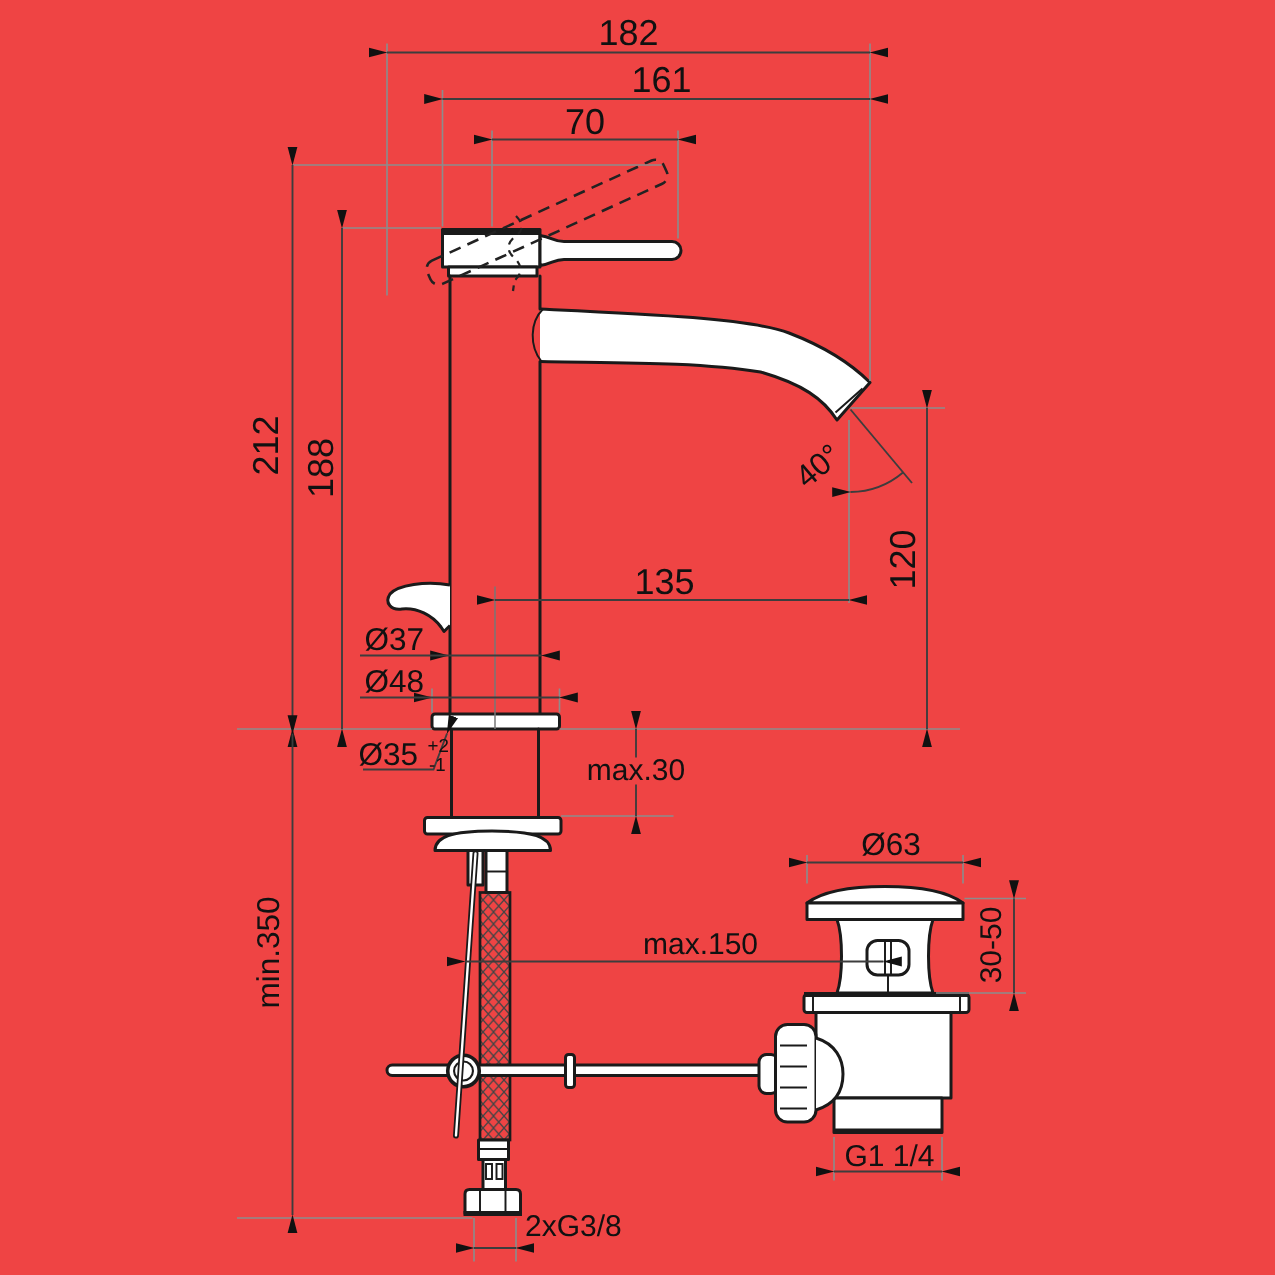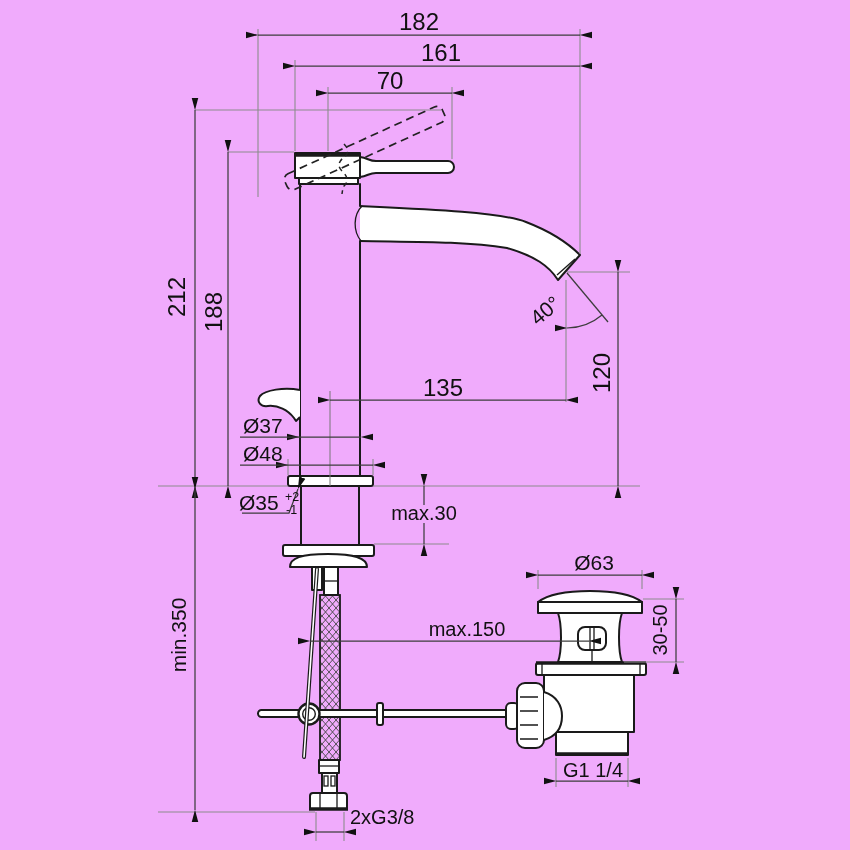--- a/index.html
+++ b/index.html
@@ -1,16 +1,16 @@
 <!DOCTYPE html>
 <html><head>
 <meta charset="utf-8">
 <style>
   html,body{margin:0;padding:0;background:#fff;}
-  #stage{position:relative;width:850px;height:850px;background:#f0abfc;overflow:hidden;
+  #stage{position:relative;width:850px;height:850px;background:#ef4444;overflow:hidden;
          font-family:"Liberation Sans","DejaVu Sans",sans-serif;}
   svg{position:absolute;left:0;top:0;}
   
   .o  {stroke:#1a1a1a;stroke-width:2;fill:none;stroke-linecap:round;stroke-linejoin:round;}
   .of {stroke:#1a1a1a;stroke-width:2;fill:#ffffff;stroke-linejoin:round;}
   .th {stroke:#1a1a1a;stroke-width:1.3;fill:none;}
   .b3 {stroke:#1a1a1a;stroke-width:3.4;fill:none;}
   
   .dsh{stroke:#222;stroke-width:1.7;fill:none;stroke-dasharray:8 5;}
   .dsh2{stroke:#222;stroke-width:1.5;fill:none;stroke-dasharray:5 4;}

